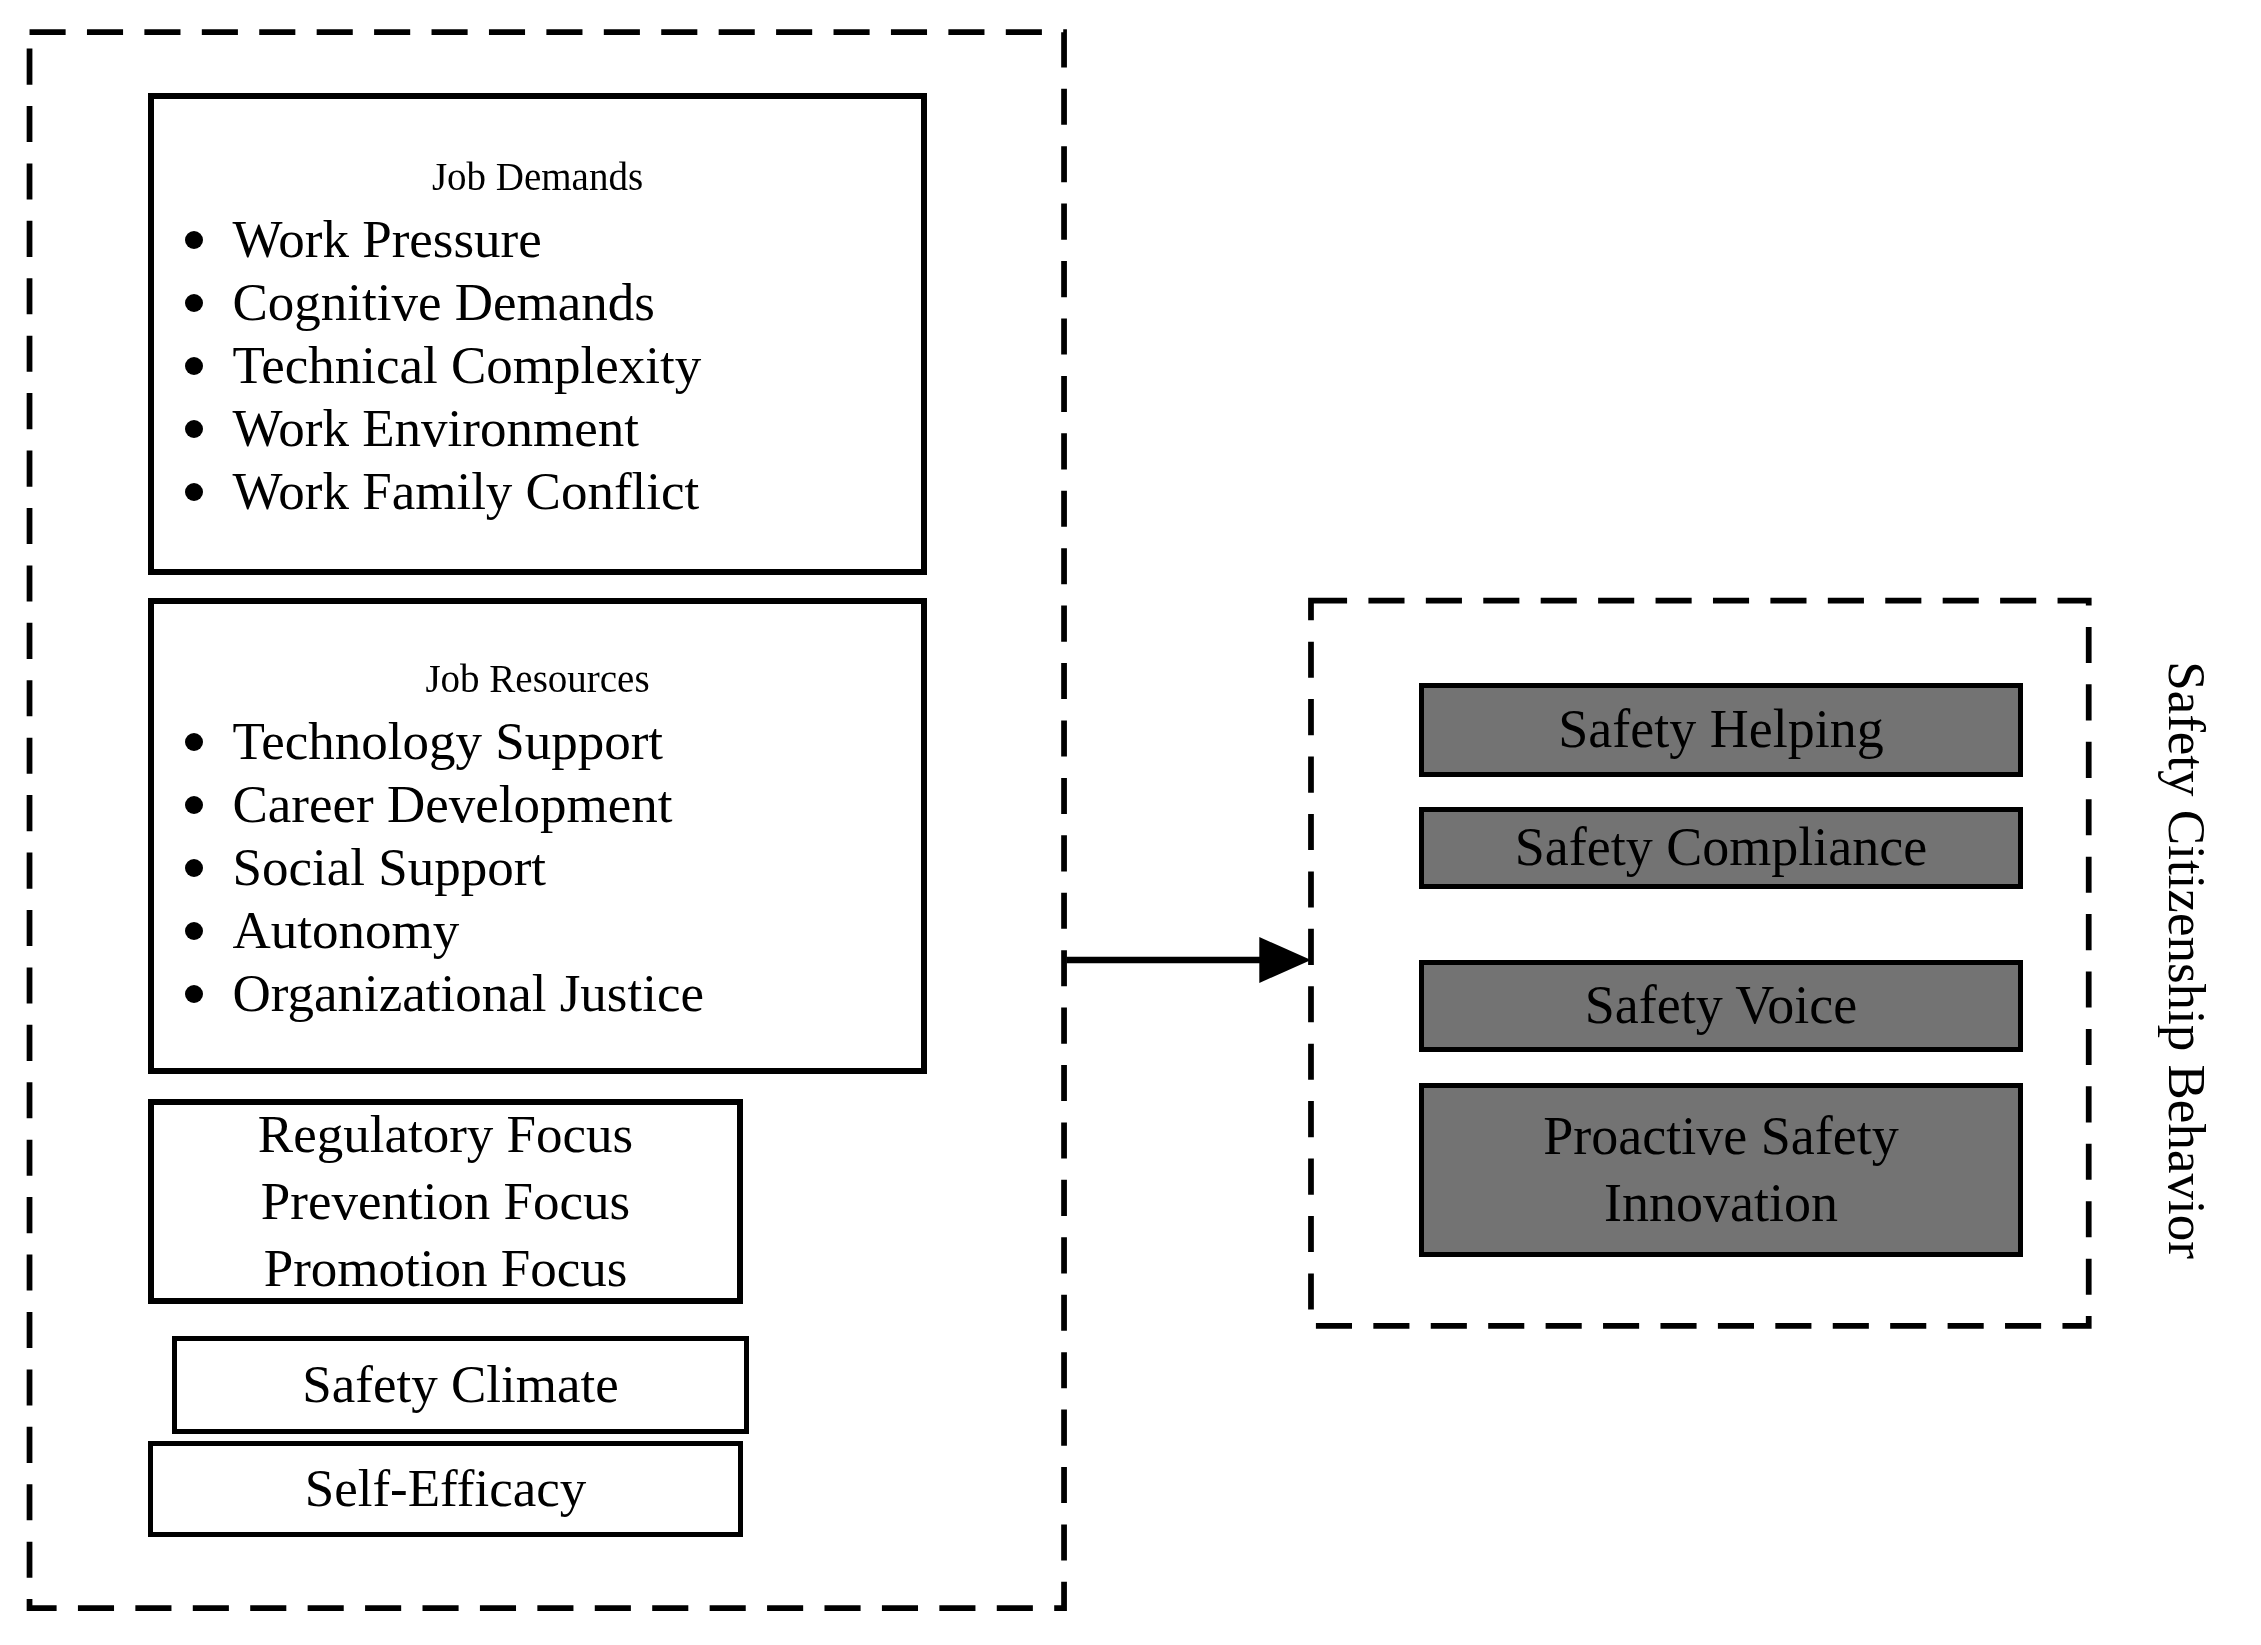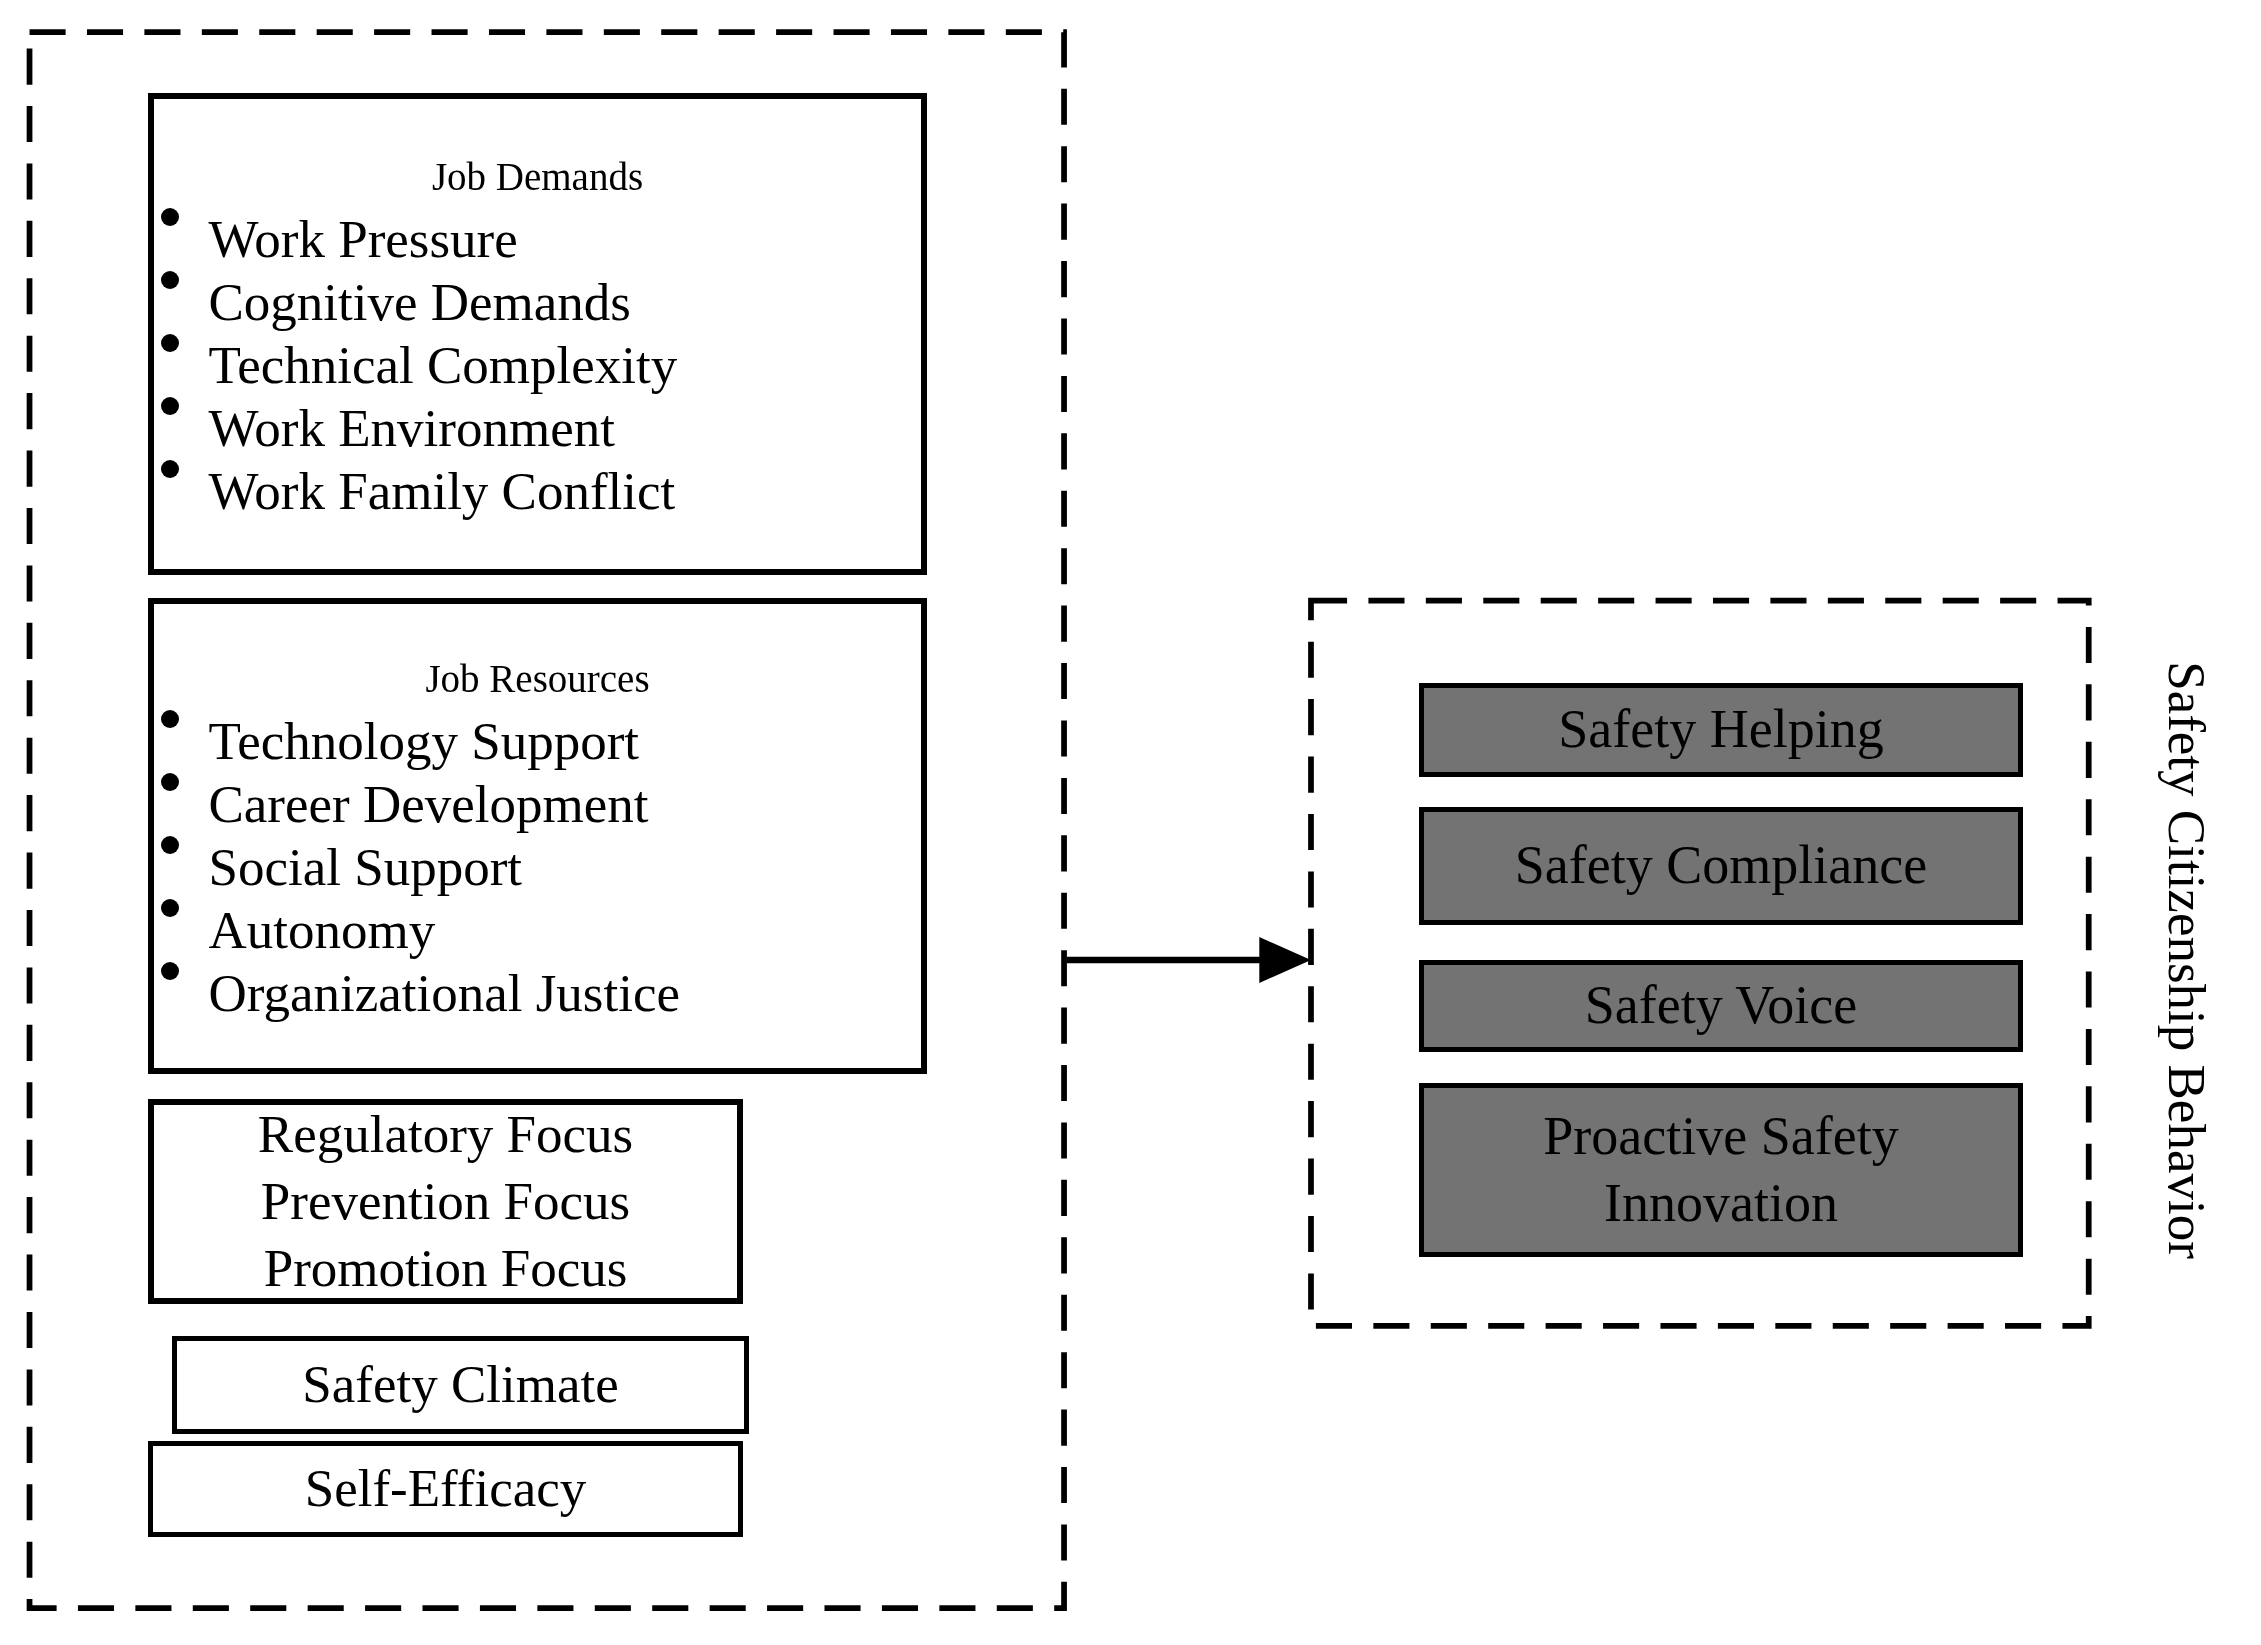--- a/index.html
+++ b/index.html
@@ -21,21 +21,22 @@
     justify-content:center;
   }
   .thin{border-width:5.7px;}
   .list-box .title{
     text-align:center;
     font-size:39px;
     line-height:63px;
   }
   .bullet-row{
     display:flex;
-    padding-left:7px;
+    align-items:center;
+    padding-left:31px;
     line-height:63px;
     font-size:53px;
   }
   .dot{
     width:18px;height:18px;border-radius:50%;
     background:#000;flex:0 0 auto;
     margin-right:29.5px;
   }
   .center-lines{
     text-align:center;
@@ -139,21 +140,21 @@
   </div>
 
   <div class="solid-box thin" style="left:148px;top:1441px;width:595px;height:96px;">
     <div class="single-label">Self-Efficacy</div>
   </div>
 
   <div class="outcome-box" style="left:1419px;top:683px;width:604px;height:94px;">
     <span>Safety Helping</span>
   </div>
 
-  <div class="outcome-box" style="left:1419px;top:807px;width:604px;height:118px;">
+  <div class="outcome-box" style="left:1419px;top:807px;width:604px;height:82px;">
     <span>Safety Compliance</span>
   </div>
 
   <div class="outcome-box" style="left:1419px;top:960px;width:604px;height:92px;">
     <span>Safety Voice</span>
   </div>
 
   <div class="outcome-box wrap-narrow" style="left:1419px;top:1083px;width:604px;height:174px;">
     <span>Proactive Safety Innovation</span>
   </div>

